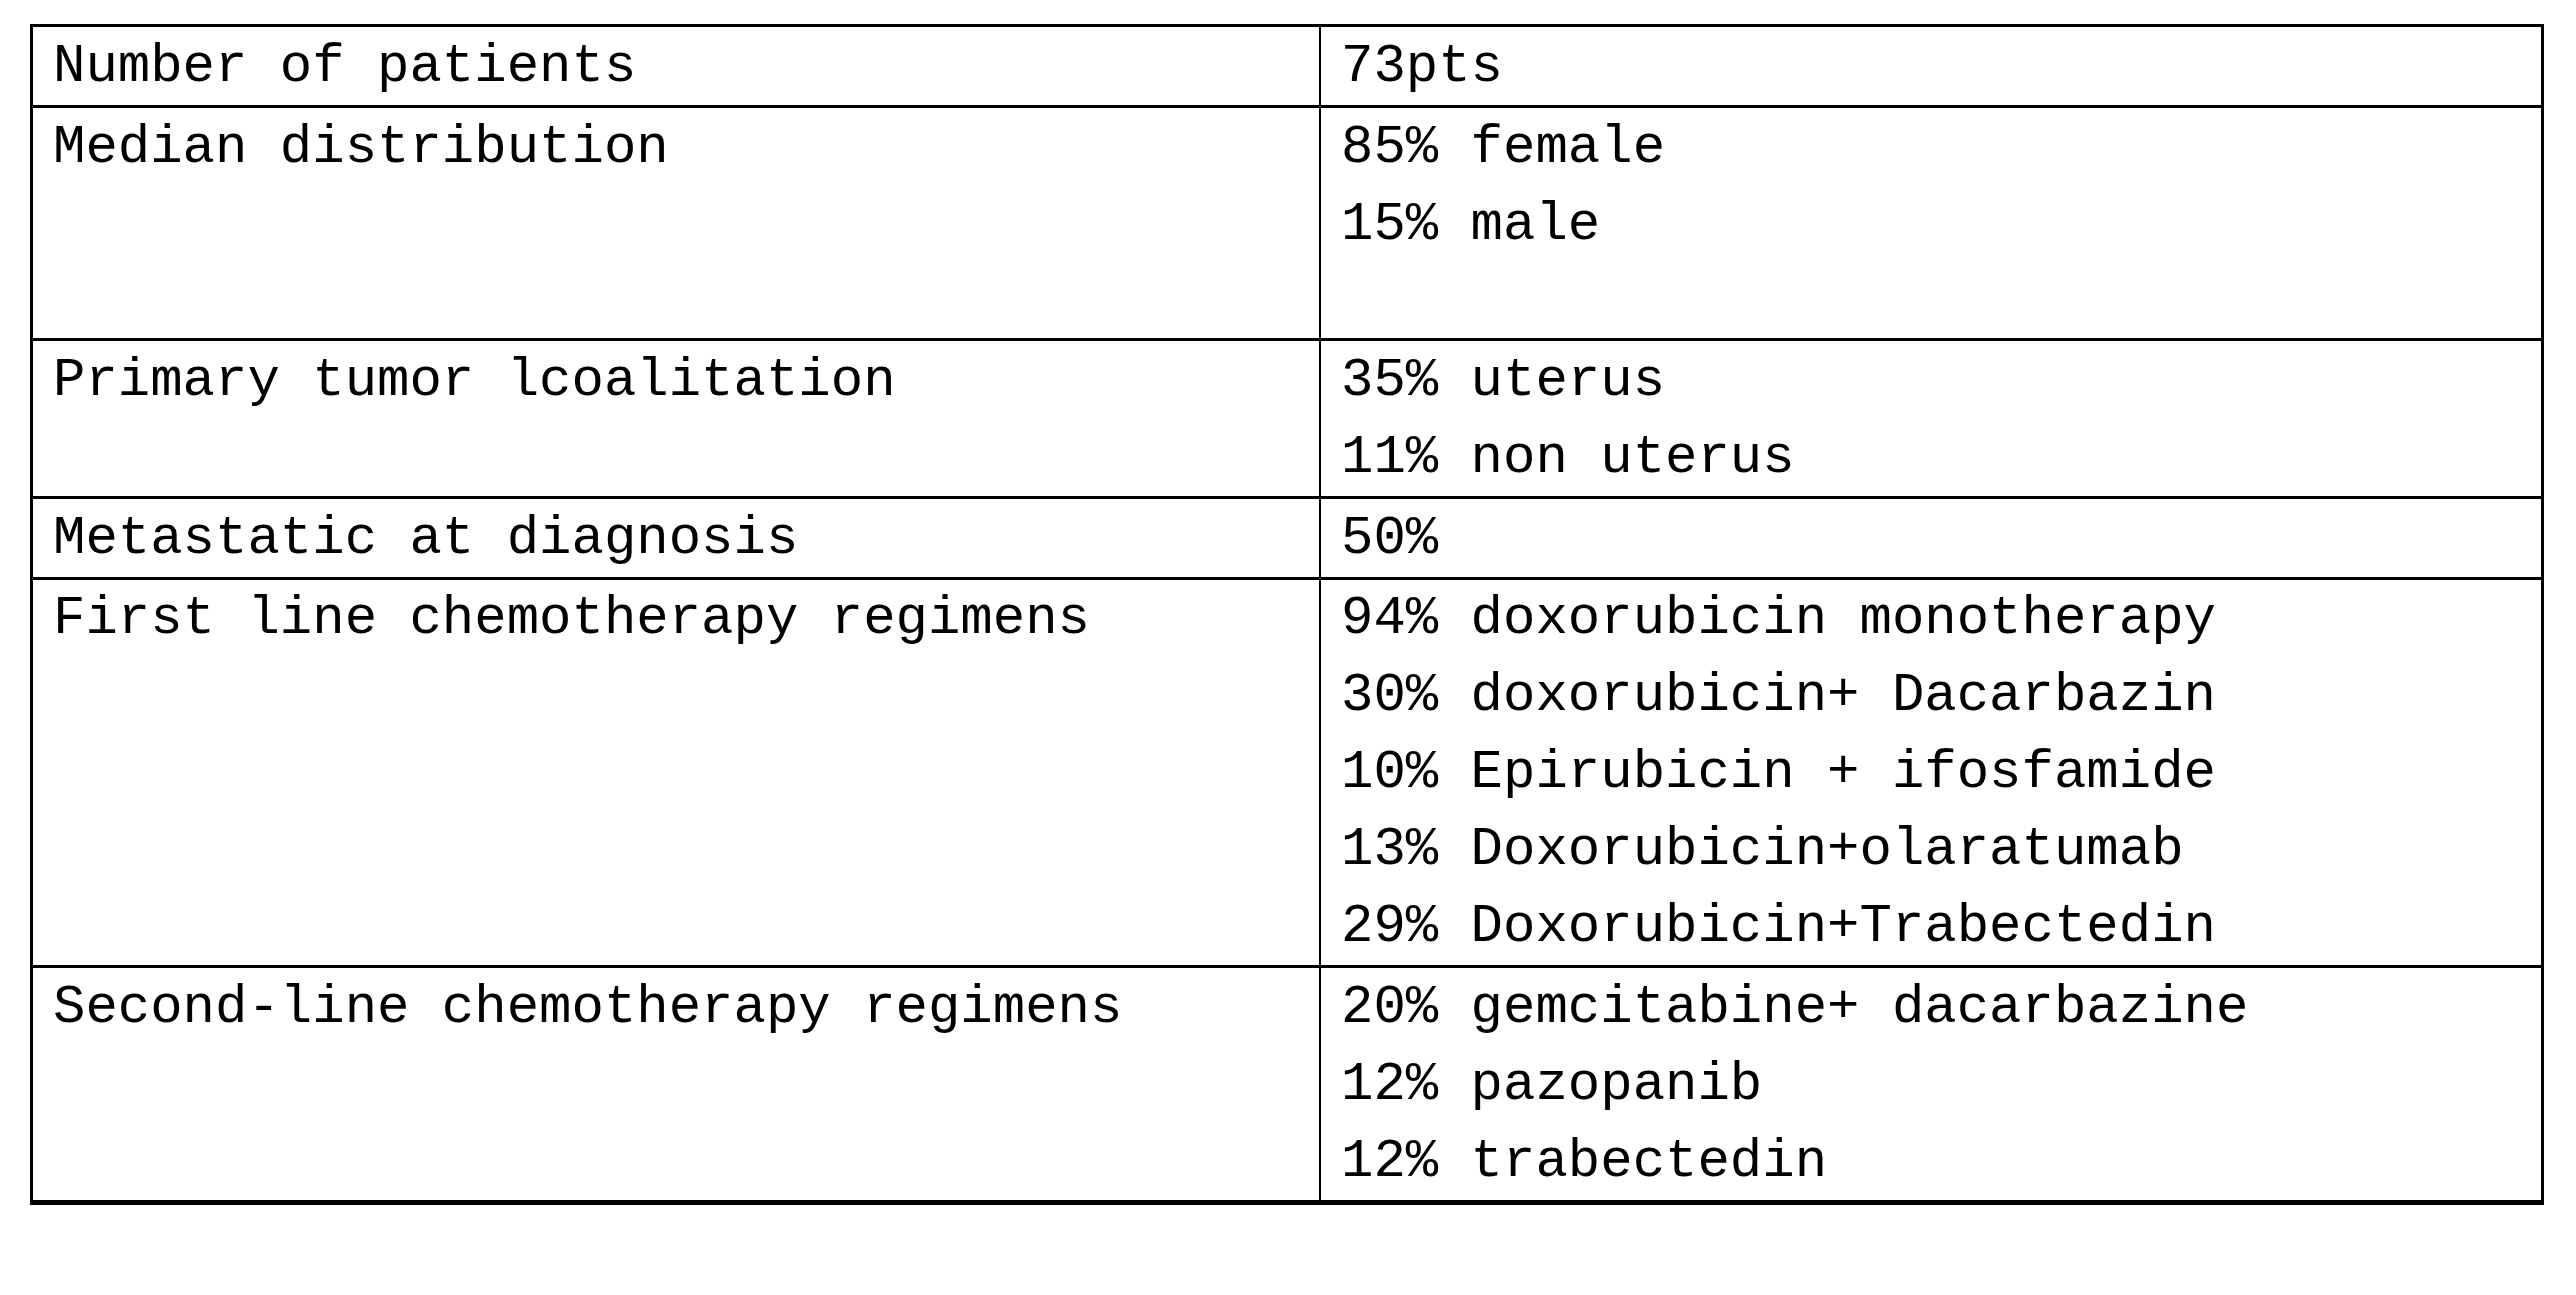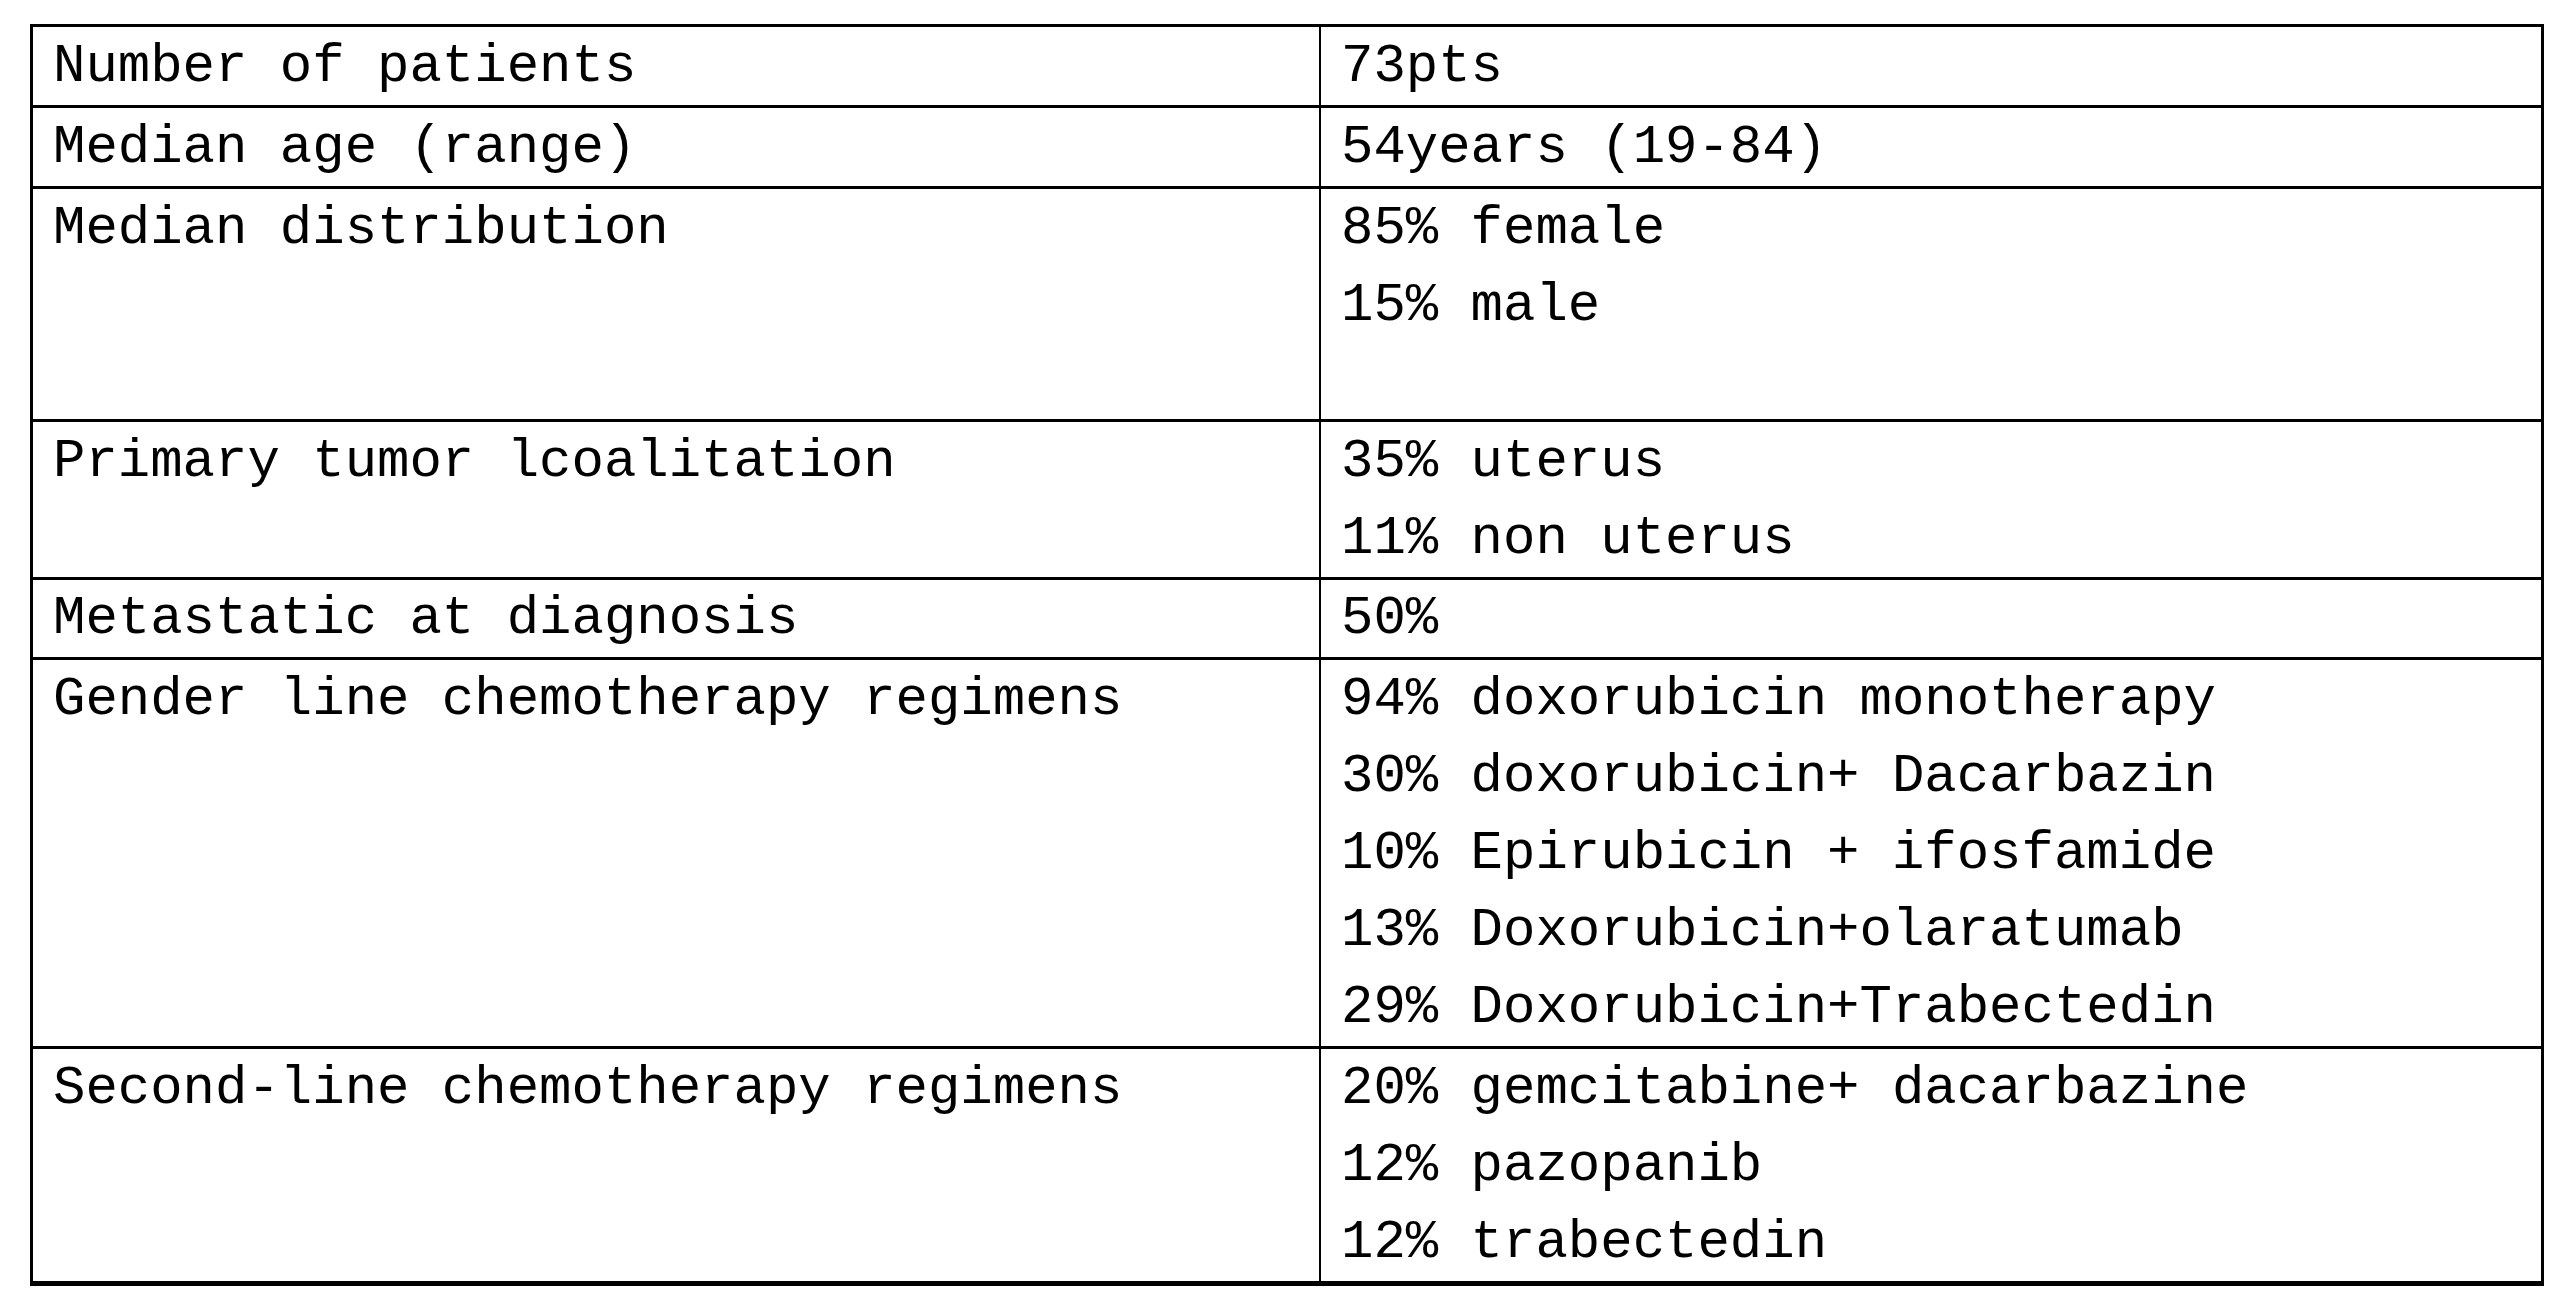--- a/index.html
+++ b/index.html
@@ -60,26 +60,20 @@
 <div class="page">
   <table class="patient-table">
     <tbody>
   <tr class="row-0">
     <td class="label-cell">Number of patients</td>
     <td class="value-cell">
             <div class="value-line">73pts</div>
           </td>
   </tr>
 
-  <tr class="row-1">
-    <td class="label-cell">Median age (range)</td>
-    <td class="value-cell">
-            <div class="value-line">54years (19-84)</div>
-          </td>
-  </tr>
 
   <tr class="row-2">
     <td class="label-cell">Median distribution</td>
     <td class="value-cell">
             <div class="value-line">85% female</div>
             <div class="value-line">15% male</div>
           </td>
   </tr>
 
   <tr class="row-3">
@@ -91,21 +85,21 @@
   </tr>
 
   <tr class="row-4">
     <td class="label-cell">Metastatic at diagnosis</td>
     <td class="value-cell">
             <div class="value-line">50%</div>
           </td>
   </tr>
 
   <tr class="row-5">
-    <td class="label-cell">Gender line chemotherapy regimens</td>
+    <td class="label-cell">First line chemotherapy regimens</td>
     <td class="value-cell">
             <div class="value-line">94% doxorubicin monotherapy</div>
             <div class="value-line">30% doxorubicin+ Dacarbazin</div>
             <div class="value-line">10% Epirubicin + ifosfamide</div>
             <div class="value-line">13% Doxorubicin+olaratumab</div>
             <div class="value-line">29% Doxorubicin+Trabectedin</div>
           </td>
   </tr>
 
   <tr class="row-6">

